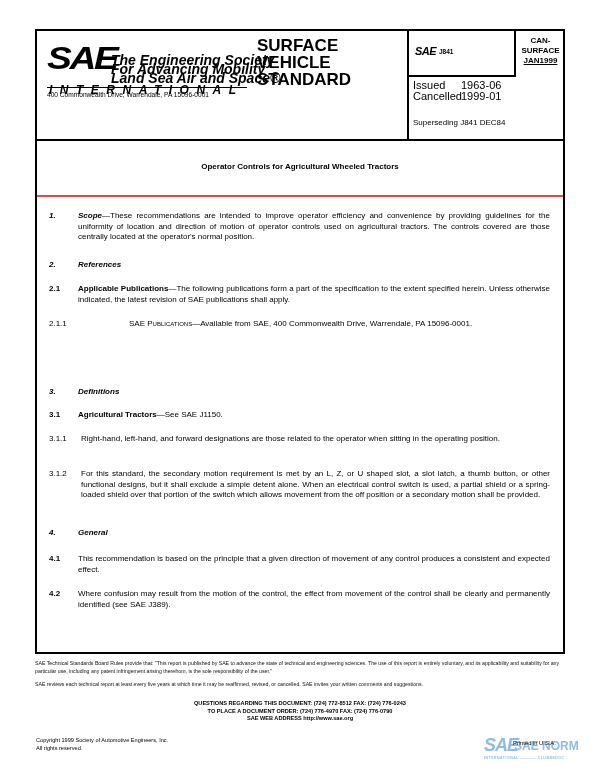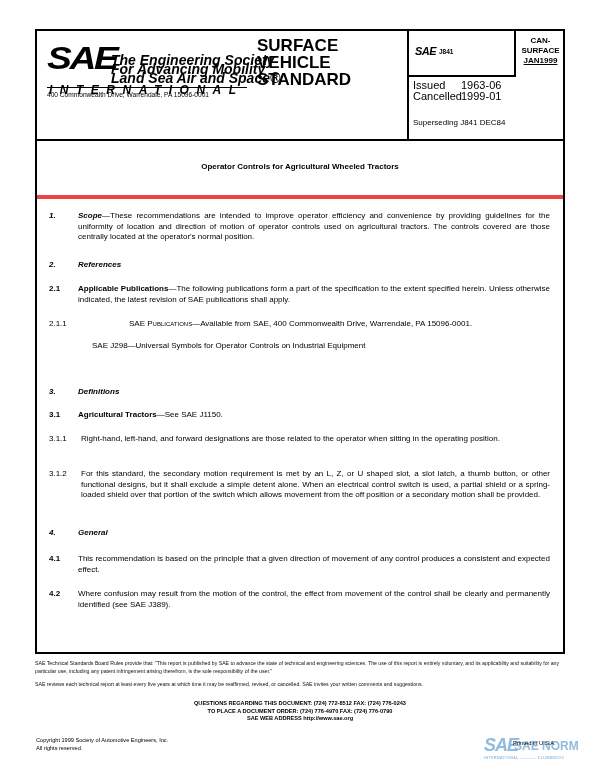--- a/index.html
+++ b/index.html
@@ -14,21 +14,21 @@
   .addr { position:absolute; left:0px; top:52px; font-size:6.6px; white-space:nowrap; }
   .std-title { position:absolute; left:220px; top:6px; font-size:17px; font-weight:bold; line-height:17px; }
   .right-col { position:absolute; left:370px; top:0; width:156px; height:108px; border-left:2px solid #000; }
   .docnum { position:absolute; left:0; top:0; width:105px; height:44px; border-bottom:2px solid #000; border-right:2px solid #000; }
   .docnum .sae-s { position:absolute; left:6px; top:14px; font-size:11px; font-weight:bold; font-style:italic; letter-spacing:-0.5px; }
   .docnum .jn { position:absolute; left:30px; top:17px; font-size:6.5px; font-weight:bold; }
   .cancel-box { position:absolute; left:107px; top:0; width:49px; height:44px; font-size:8px; font-weight:bold; text-align:center; line-height:10px; padding-top:5px; box-sizing:border-box; }
   .dates { position:absolute; left:4px; top:49px; font-size:11px; line-height:11px; }
   .dates .row span:first-child { display:inline-block; width:48px; }
   .supers { position:absolute; left:4px; top:87px; font-size:8px; }
-  .title-band { position:absolute; left:0; top:108px; width:526px; height:56px; border-bottom:4px solid #ef4444; text-align:center; font-size:8px; font-weight:bold; line-height:56px; }
+  .title-band { position:absolute; left:0; top:108px; width:526px; height:56px; border-bottom:2px solid #ef4444; text-align:center; font-size:8px; font-weight:bold; line-height:56px; }
   .body { position:absolute; left:0; top:166px; width:526px; font-size:8px; line-height:10.5px; }
   .para { position:absolute; left:0; width:526px; }
   .num { position:absolute; left:12px; }
   .txt { position:absolute; left:41px; width:472px; text-align:justify; }
   .num-sub { position:absolute; left:12px; }
   .txt-sub { position:absolute; left:44px; width:469px; text-align:justify; }
   .bi { font-weight:bold; font-style:italic; }
   .b { font-weight:bold; }
   .sc { font-variant:small-caps;margin-left:48px; }
   .refs { position:absolute; left:55px; }
@@ -93,21 +93,20 @@
     </div>
     <div class="para" style="top:87px;">
       <span class="num b">2.1</span>
       <div class="txt"><span class="b">Applicable Publications</span><span>—The following publications form a part of the specification to the extent specified herein.  Unless otherwise indicated, the latest revision of SAE publications shall apply.</span></div>
     </div>
     <div class="para" style="top:122px;">
       <span class="num-sub">2.1.1</span>
       <div class="txt-sub"><span class="sc">SAE Publications</span><span>—Available from SAE, 400 Commonwealth Drive, Warrendale, PA 15096-0001.</span></div>
     </div>
     <div class="refs" style="top:144px;">
-      <div>SAE J298—Universal Symbols for Operator Controls on Industrial Equipment</div>
     </div>
     <div class="para" style="top:190px;">
       <span class="num bi">3.</span>
       <span class="txt bi">Definitions</span>
     </div>
     <div class="para" style="top:213px;">
       <span class="num b">3.1</span>
       <div class="txt"><span class="b">Agricultural Tractors</span><span>—See SAE J1150.</span></div>
     </div>
     <div class="para" style="top:237px;">

